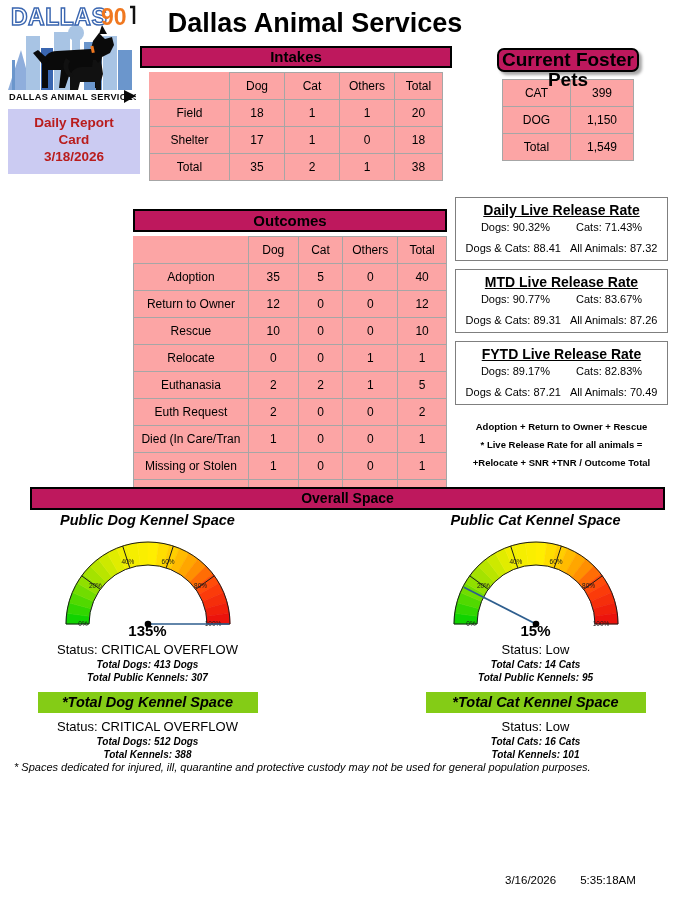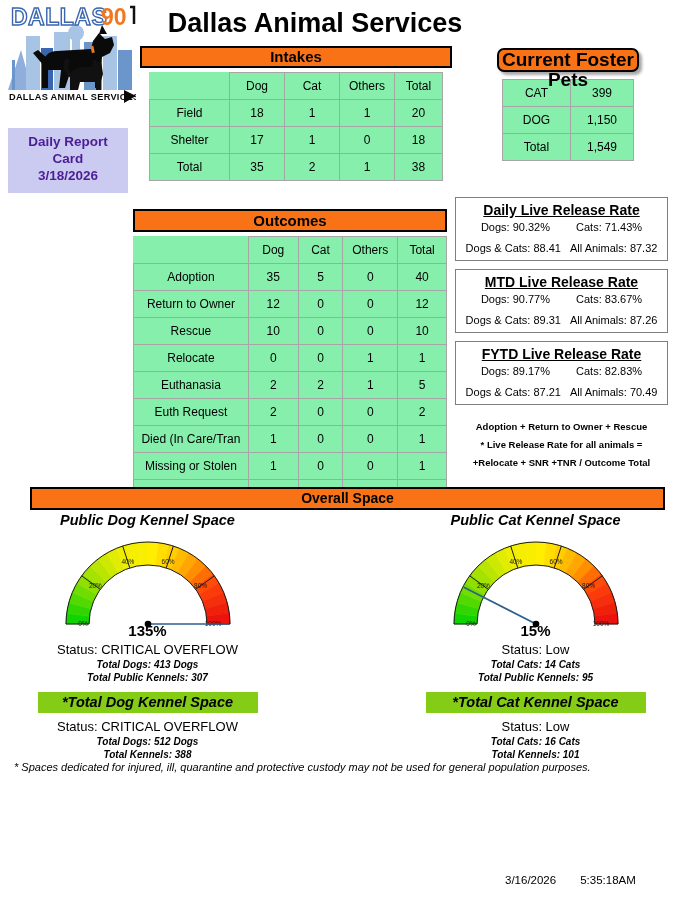--- a/index.html
+++ b/index.html
@@ -1,38 +1,38 @@
 <!DOCTYPE html>
 <html><head>
 <meta charset="utf-8">
 <style>
   html,body{margin:0;padding:0;}
   body{width:673px;height:899px;position:relative;background:#fff;
        font-family:"Liberation Sans",sans-serif;color:#000;overflow:hidden;}
   .abs{position:absolute;}
 
   
-  .hdr-box{border:2px solid #000;background:#f97316;text-align:center;font-weight:700;}
-
-  
-  table{border-collapse:collapse;background:#86efac;}
+  .hdr-box{border:2px solid #000;background:#be185d;text-align:center;font-weight:700;}
+
+  
+  table{border-collapse:collapse;background:#fca5a5;}
   td,th{border:1px solid #A6A6A6;font-size:12px;font-weight:400;text-align:center;
         padding:0 2px;height:26px;vertical-align:middle;white-space:nowrap;}
   td.blank{border-top:none;border-left:none;}
 
   
   .logo{left:8px;top:4px;width:128px;height:102px;}
 
   
   .title{left:150px;top:8px;width:330px;text-align:center;font-size:27px;font-weight:700;margin:0;}
 
   
-  .report-card{left:8px;top:128px;width:120px;height:60px;background:#CBCBF2;
+  .report-card{left:8px;top:109px;width:132px;height:60px;background:#CBCBF2;
                text-align:center;font-weight:700;font-size:13.5px;line-height:17px;
-               padding-top:5px;color:#4c1d95;}
+               padding-top:5px;color:#b91c1c;}
 
   
   .intakes{left:140px;top:46px;width:312px;}
   .intakes .hdr-box{height:18px;line-height:18px;font-size:15px;}
   .intakes table{margin:4px auto 0;}
   .intakes col.c-label{width:80px;}
   .intakes col.c-val{width:55px;}
   .intakes col.c-tot{width:48px;}
 
   

